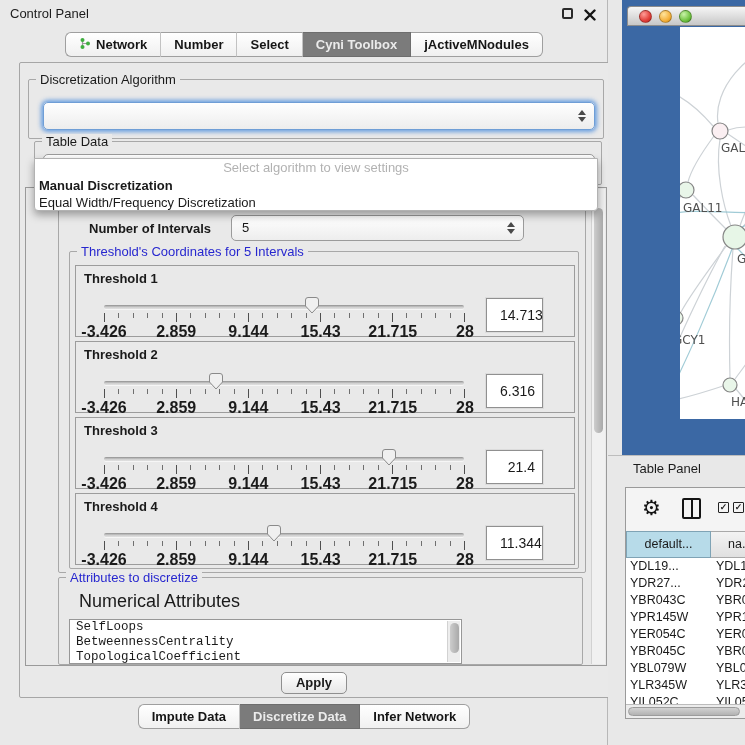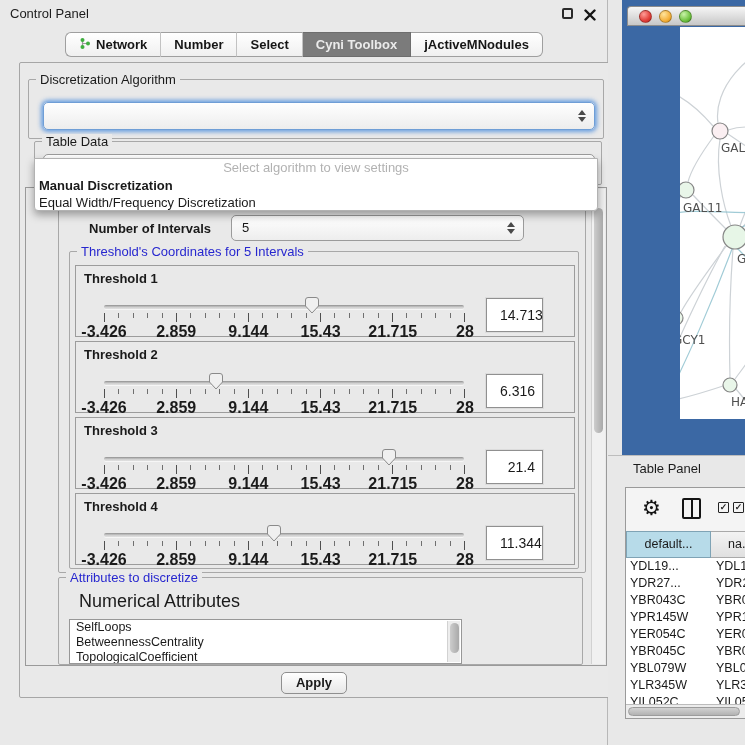--- a/index.html
+++ b/index.html
@@ -306,36 +306,47 @@
               </div>
             </div>
             <div class="t-value">11.344</div>
           </div>
         </div>
       </div>
 
       <div class="group" style="left:32px; top:389px; width:525px; height:88px;">
         <span class="glabel blue">Attributes to discretize</span>
         <span style="position:absolute; left:4px; top:13px; font-size:18px; font-weight:normal;margin-left:16px;">Numerical Attributes</span>
-        <div class="listbox" style="left:10px; top:41px; width:393px; height:45px;">
+        <div class="listbox" style="left:10px; top:41px; width:393px; height:45px;font-family:Liberation Mono, monospace;">
           <div class="list-inner">
               <div class="list-item">SelfLoops</div>
               <div class="list-item">BetweennessCentrality</div>
               <div class="list-item">TopologicalCoefficient</div>
             </div>
           <div class="vscroll">
               <div class="thumb"></div>
             </div>
         </div>
       </div>
     </div>
 
     <div class="apply-btn">Apply</div>
   </div>
 
+  <div class="tabstrip bottom">
+    <div class="tab">
+        <span>Impute Data</span>
+      </div>
+    <div class="tab active">
+        <span>Discretize Data</span>
+      </div>
+    <div class="tab">
+        <span>Infer Network</span>
+      </div>
+  </div>
 </div>
 
 <div class="right">
 
   <div class="net-window">
     <div class="net-titlebar">
       <div class="light red"></div>
       <div class="light yellow"></div>
       <div class="light green"></div>
     </div>

